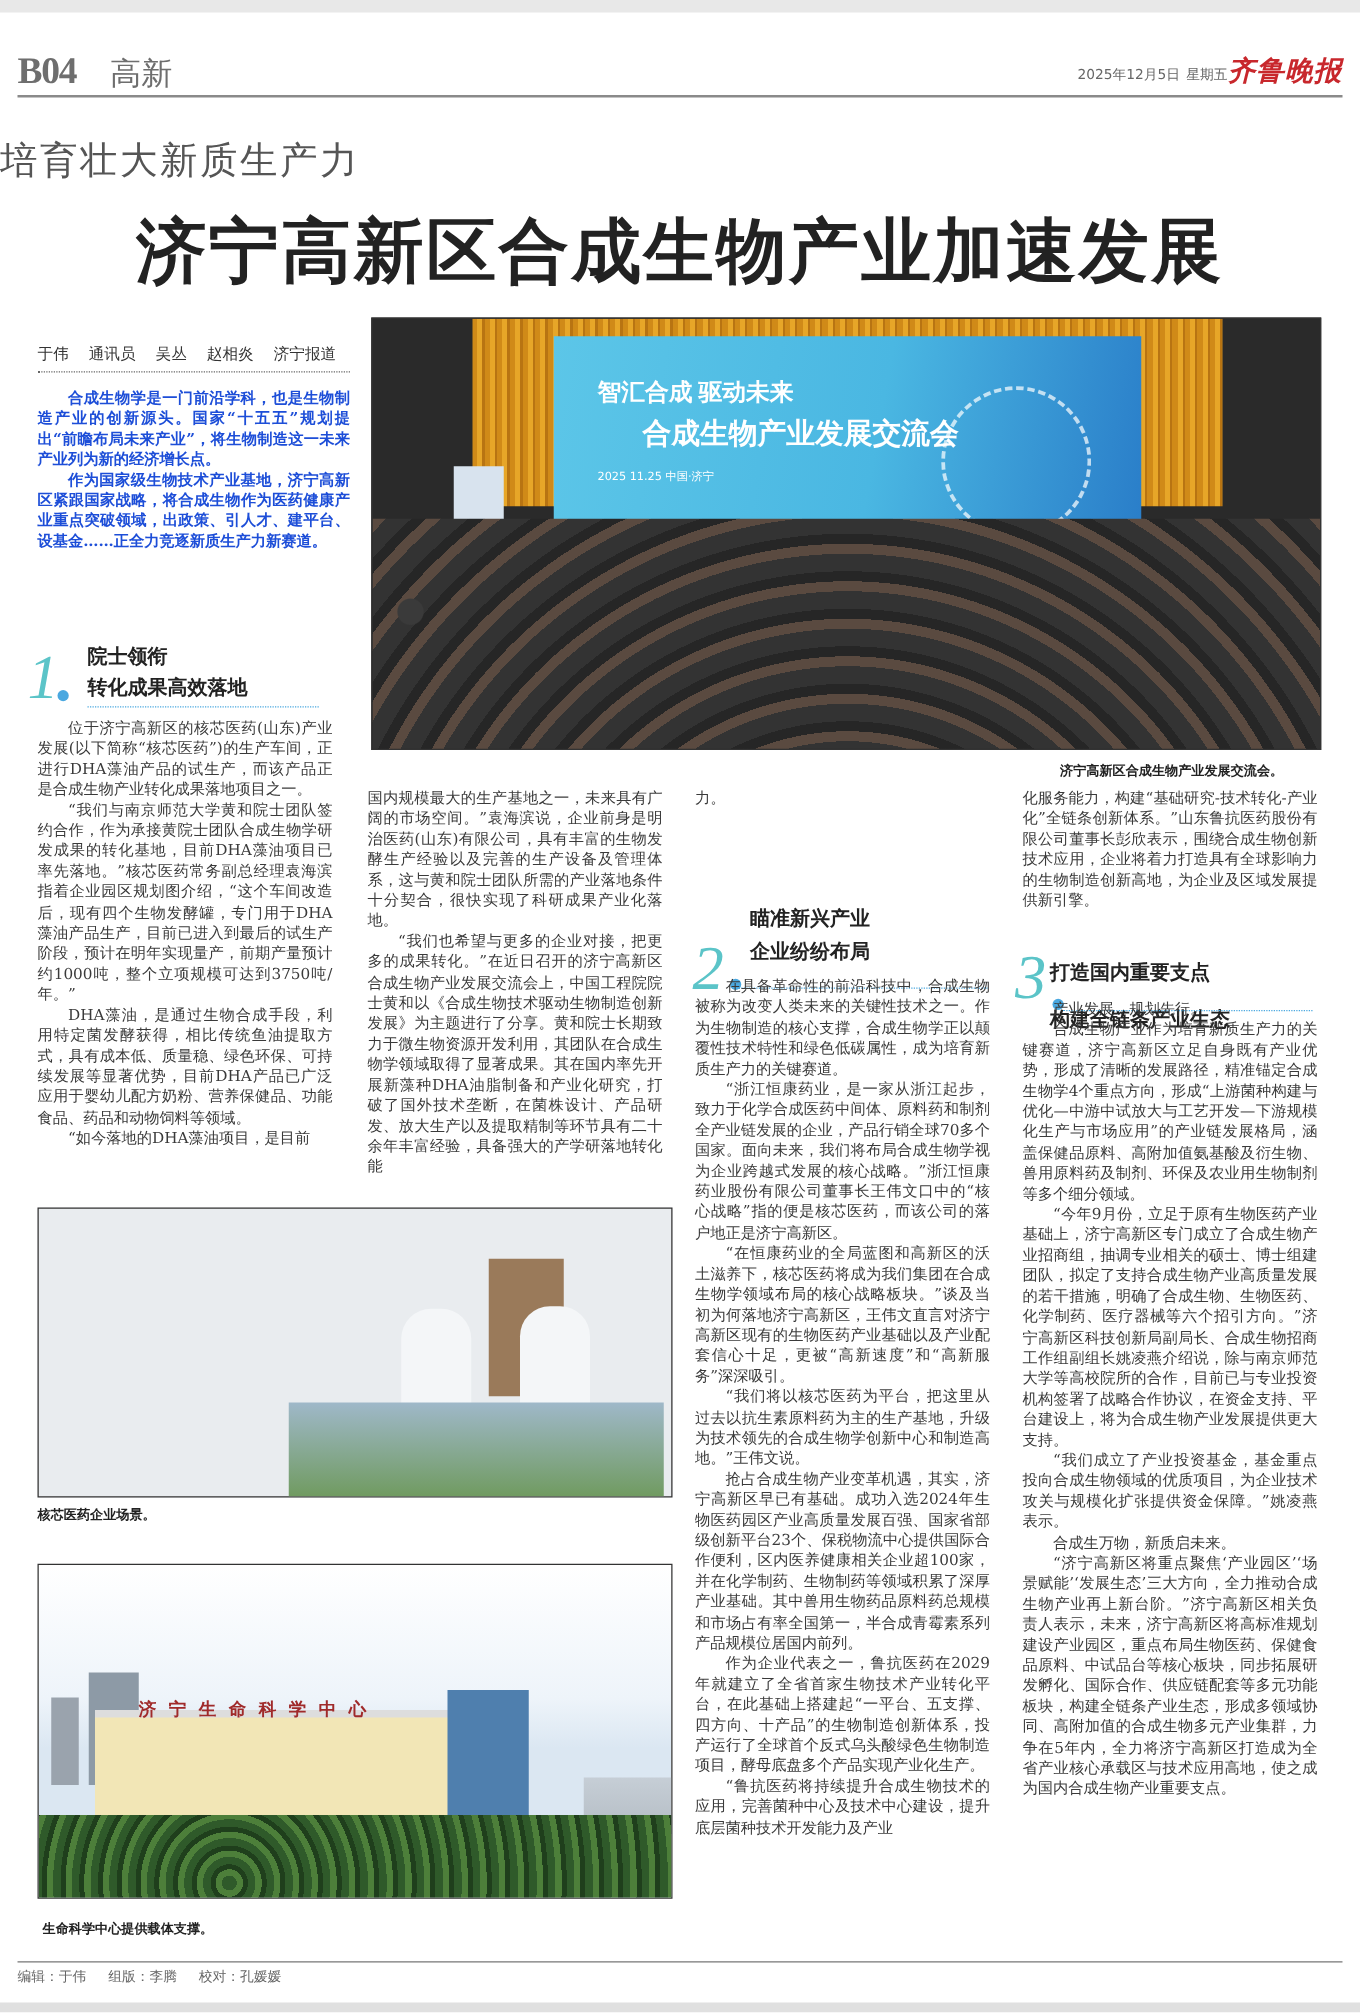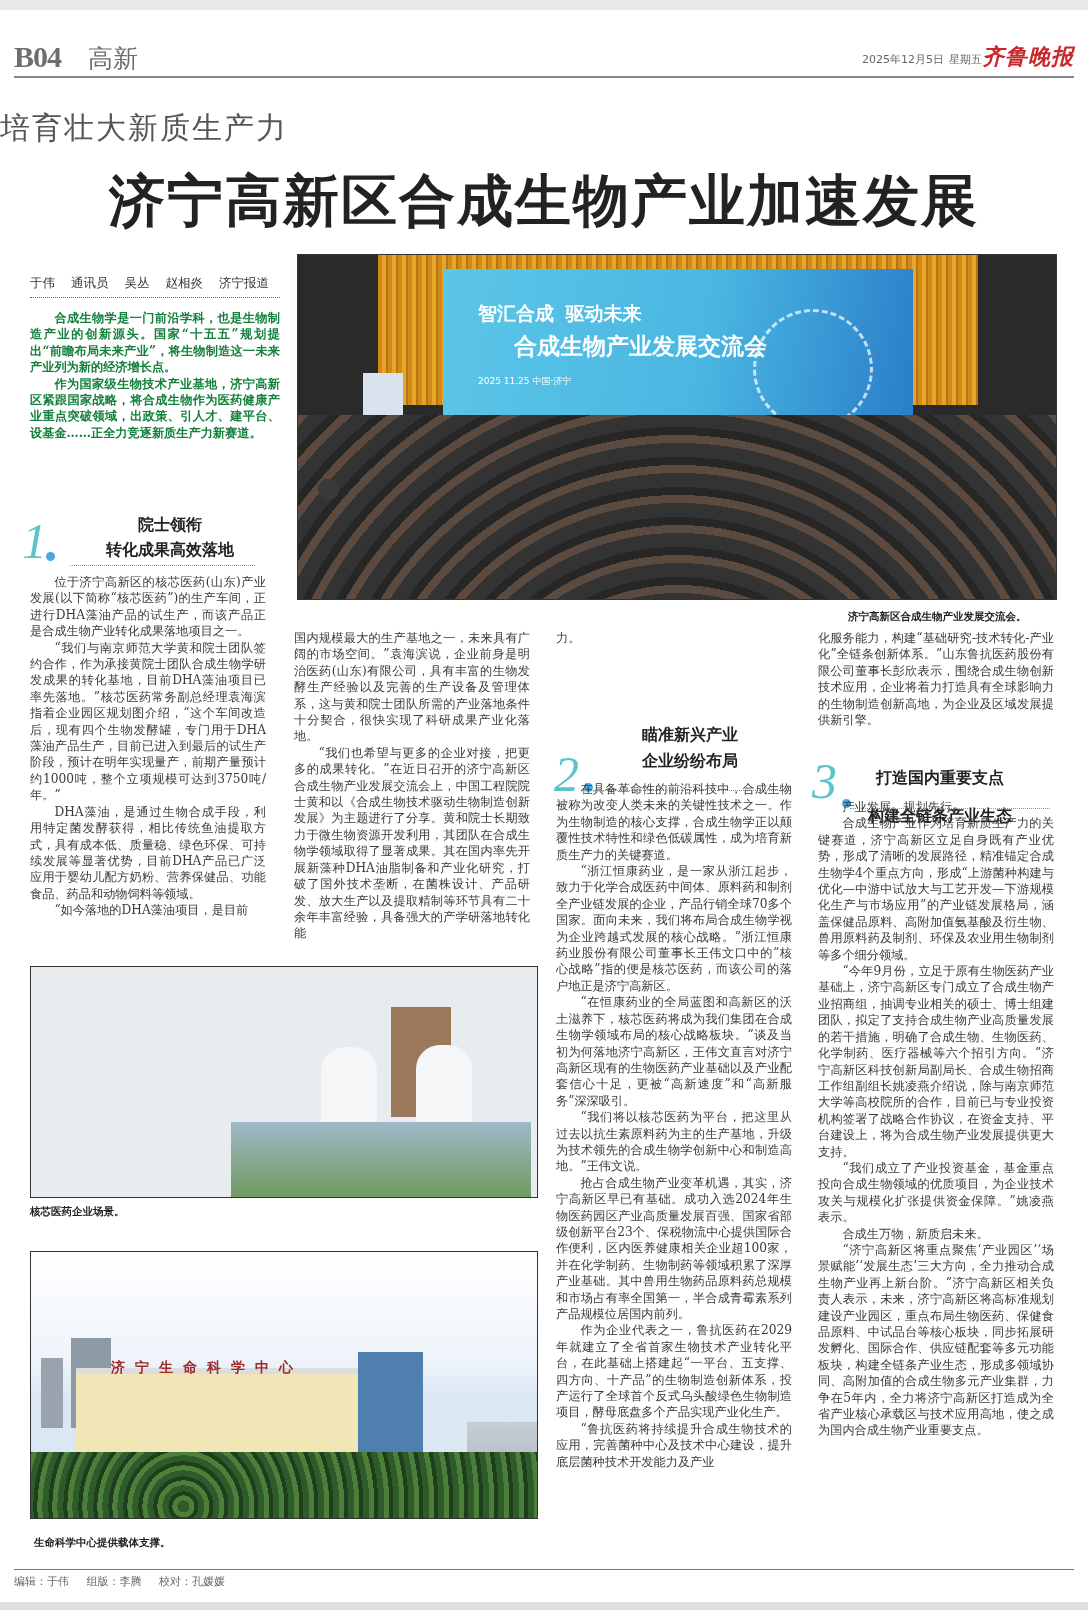--- a/index.html
+++ b/index.html
@@ -19,35 +19,35 @@
   .kicker { position: absolute; left: 0; width: 1088px; top: 108px; font-family: "DejaVu Sans", sans-serif; font-size: 30px; color: #555; letter-spacing: 2px; }
   .headline { position: absolute; left: 0; width: 1088px; top: 164px; text-align: center; font-family: "DejaVu Serif", serif; font-weight: bold; font-size: 56px; color: #222; letter-spacing: 2px; }
 
   .byline { position: absolute; left: 30px; top: 275px; width: 248px; font-family: "DejaVu Sans", sans-serif; font-size: 12.5px; color: #333; white-space: nowrap; }
   .byline span { margin-right: 12px; }
   .dotted { position: absolute; left: 30px; top: 297px; width: 250px; border-top: 1px dotted #666; }
 
   .col { position: absolute; font-size: 12.2px; line-height: 16.4px; color: #3a3a3a; text-align: justify; font-family: "DejaVu Serif", serif; }
   .col p { text-indent: 2em; }
   .col p.noind { text-indent: 0; }
-  .lead { font-weight: bold; color: #15803d; }
-
-  .sec-head { position: absolute; font-family: "DejaVu Serif", serif; font-weight: bold; color: #222; text-align: center; }
+  .lead { font-weight: bold; color: #1d4ed8; }
+
+  .sec-head { position: absolute; font-family: "DejaVu Serif", serif; font-weight: bold; color: #222; }
   .sec-num { position: absolute; font-family: "Liberation Serif", serif; font-style: italic; font-size: 50px; color: #5bc4c8; font-weight: normal; }
   .sec-dot { position: absolute; width: 9px; height: 9px; border-radius: 50%; background: #4aa8e0; }
   .sec-rule { position: absolute; border-top: 1px dotted #4aa8e0; }
 
   .photo { position: absolute; overflow: hidden; border: 1px solid #333; }
   .caption { position: absolute; font-family: "DejaVu Sans", sans-serif; font-weight: bold; font-size: 10.5px; color: #222; }
 
   
   .ph-main { left: 297px; top: 254px; width: 760px; height: 346px; background: #2a2a2a; }
   .curtain { position: absolute; top: 0; height: 150px; background: repeating-linear-gradient(90deg, #d08a18 0 4px, #e7a628 4px 8px, #b87412 8px 10px); }
   .screen { position: absolute; left: 145px; top: 14px; width: 470px; height: 150px; background: linear-gradient(100deg, #5cc6e8 0%, #4ab7e2 55%, #2a7ec9 100%); }
-  .screen .l1 { position: absolute; left: 35px; top: 32px; color: #fff; font-family: Liberation Mono, monospace; font-weight: bold; font-size: 19px; }
+  .screen .l1 { position: absolute; left: 35px; top: 32px; color: #fff; font-family: Liberation Serif, serif; font-weight: bold; font-size: 19px; }
   .screen .l2 { position: absolute; left: 35px; top: 62px; color: #fff; font-family: "DejaVu Sans", sans-serif; font-weight: bold; font-size: 23px; margin-left: 36px; }
   .screen .l3 { position: absolute; left: 35px; top: 106px; color: #fff; font-family: "DejaVu Sans", sans-serif; font-size: 9px; }
   .helix { position: absolute; right: 40px; top: 40px; width: 120px; height: 120px; border-radius: 50%; border: 3px dashed rgba(255,255,255,0.7); }
   .audience { position: absolute; left: 0; top: 160px; width: 760px; height: 186px; background:
     radial-gradient(circle at 4% 40%, #3a3a3a 10px, transparent 11px),
     repeating-radial-gradient(circle at 50% 200%, #333 0 14px, #5a4a40 14px 22px, #262626 22px 30px);
   }
   .podium { position: absolute; left: 65px; top: 118px; width: 40px; height: 60px; background: #d8e3ee; }
 
   

